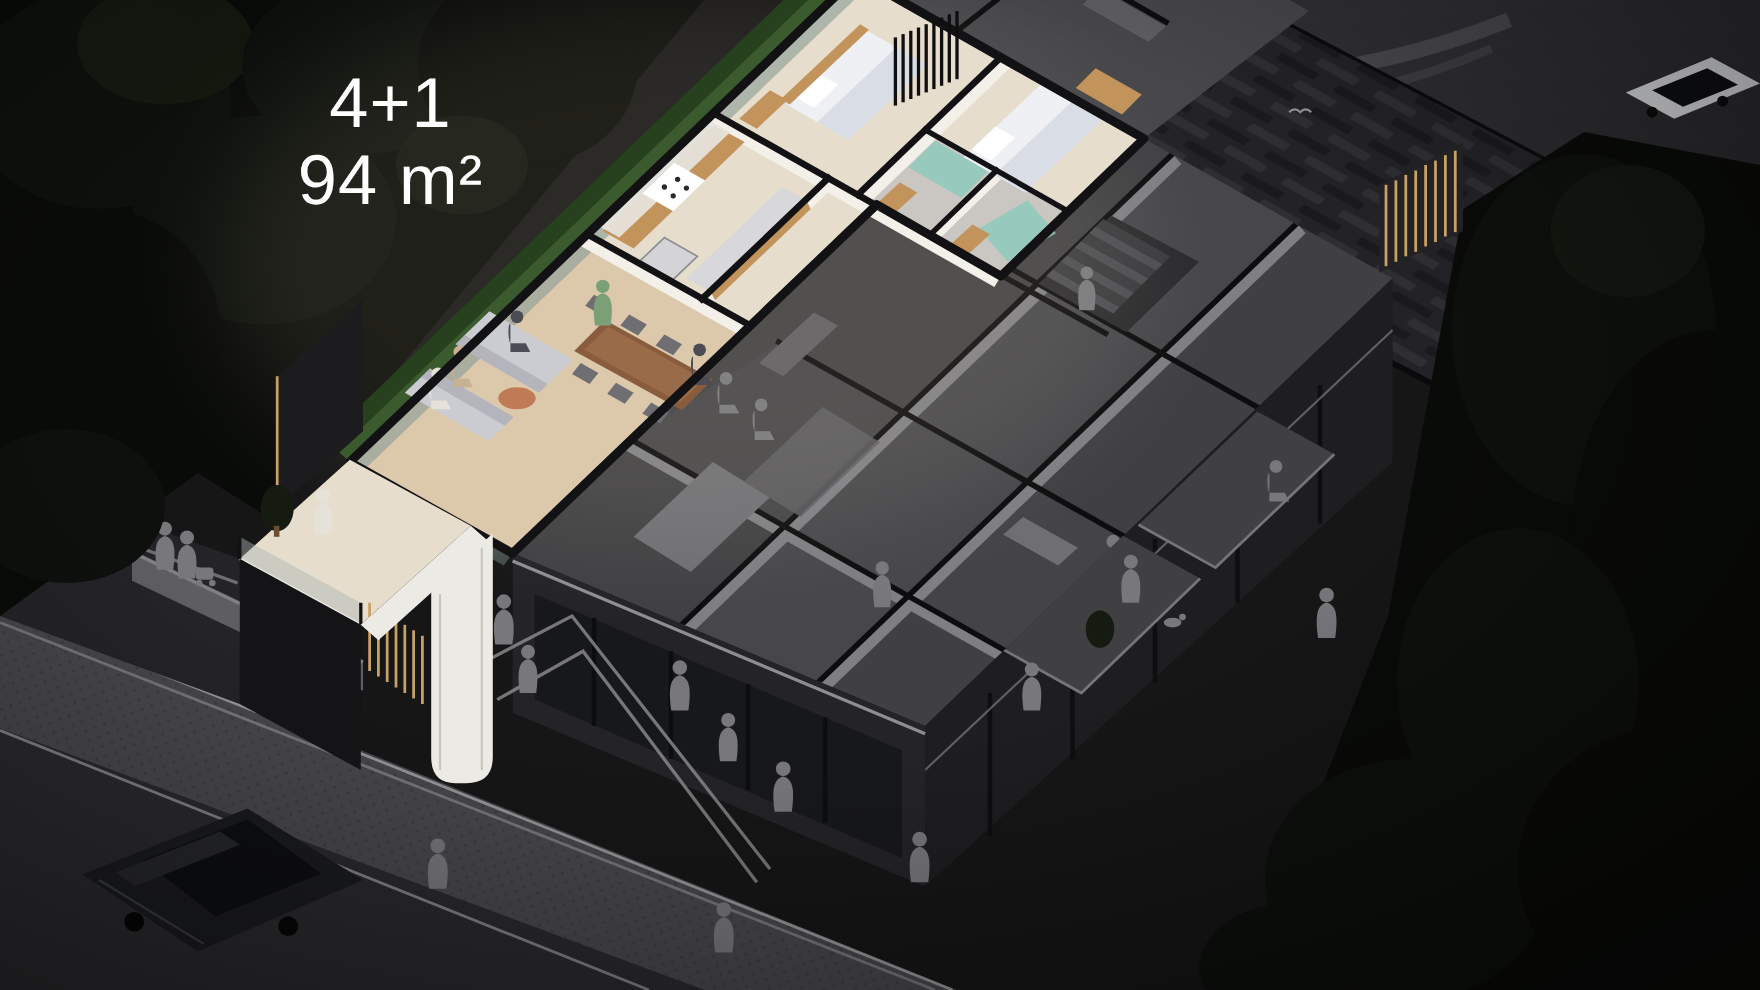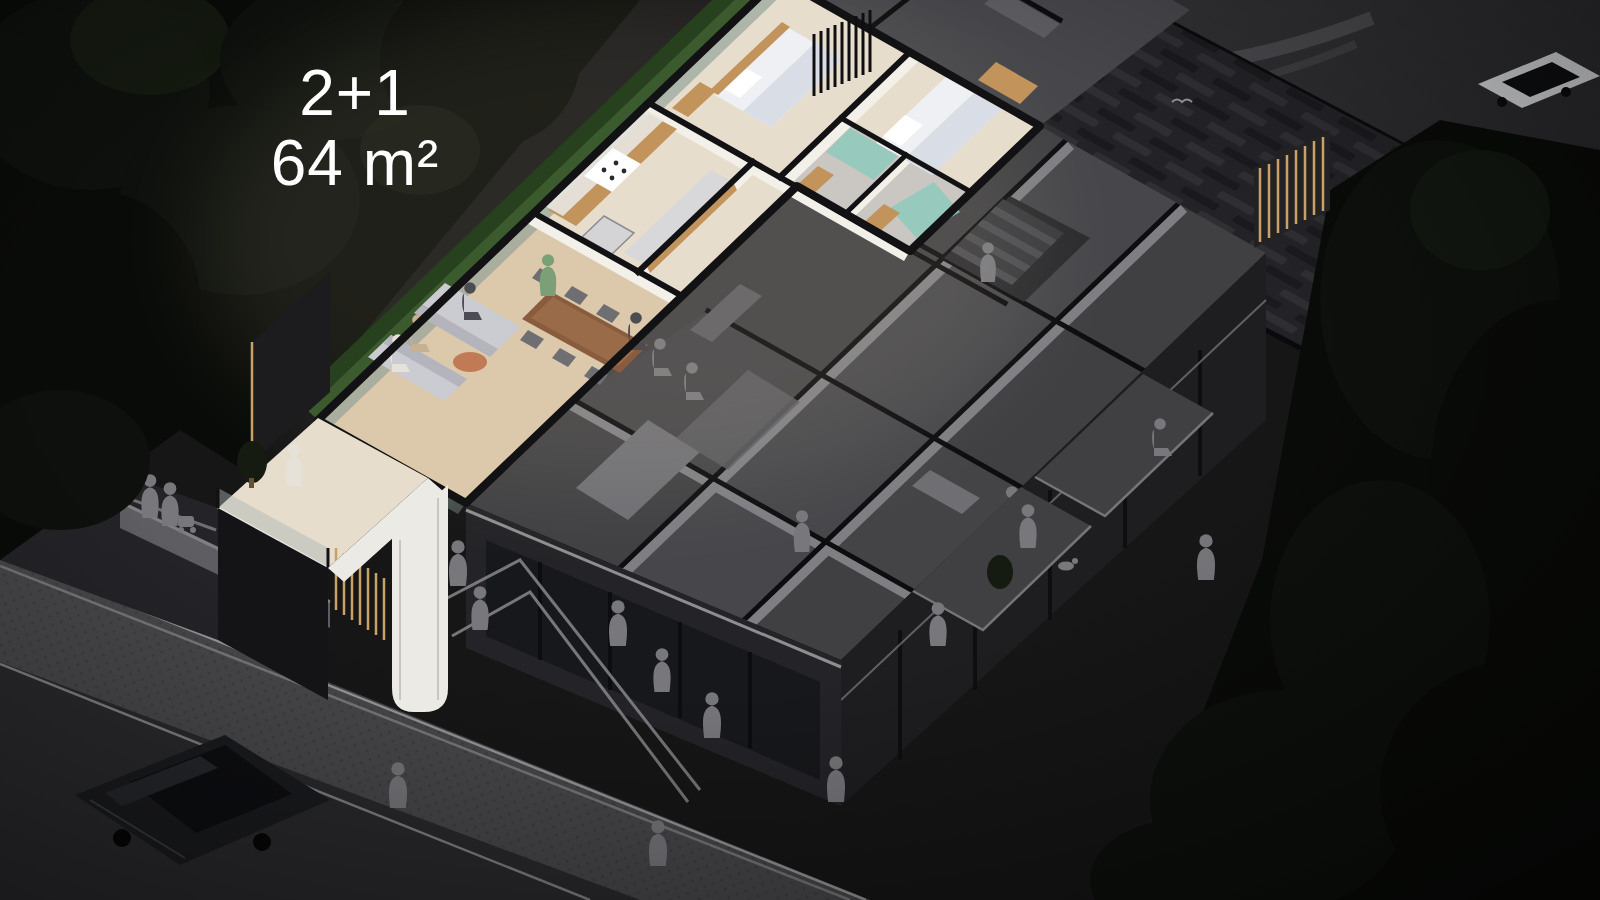--- a/index.html
+++ b/index.html
@@ -453,16 +453,16 @@
           <line x1="1305" y1="146" x2="1305" y2="220"></line>
       <line x1="1314" y1="141" x2="1314" y2="215"></line>
           <line x1="1323" y1="137" x2="1323" y2="211"></line>
     </g>
   </g>
 
   <path d="M1172,102 q5,-5 10,0 q5,-5 10,0" stroke="#8f8f93" stroke-width="2" fill="none"></path>
 </svg>
 
 <div id="unit-label">
-  <div>2+1</div>
-  <div>64 m²</div>
+  <div>4+1</div>
+  <div>94 m²</div>
 </div>
 </div>
 
 </body></html>

